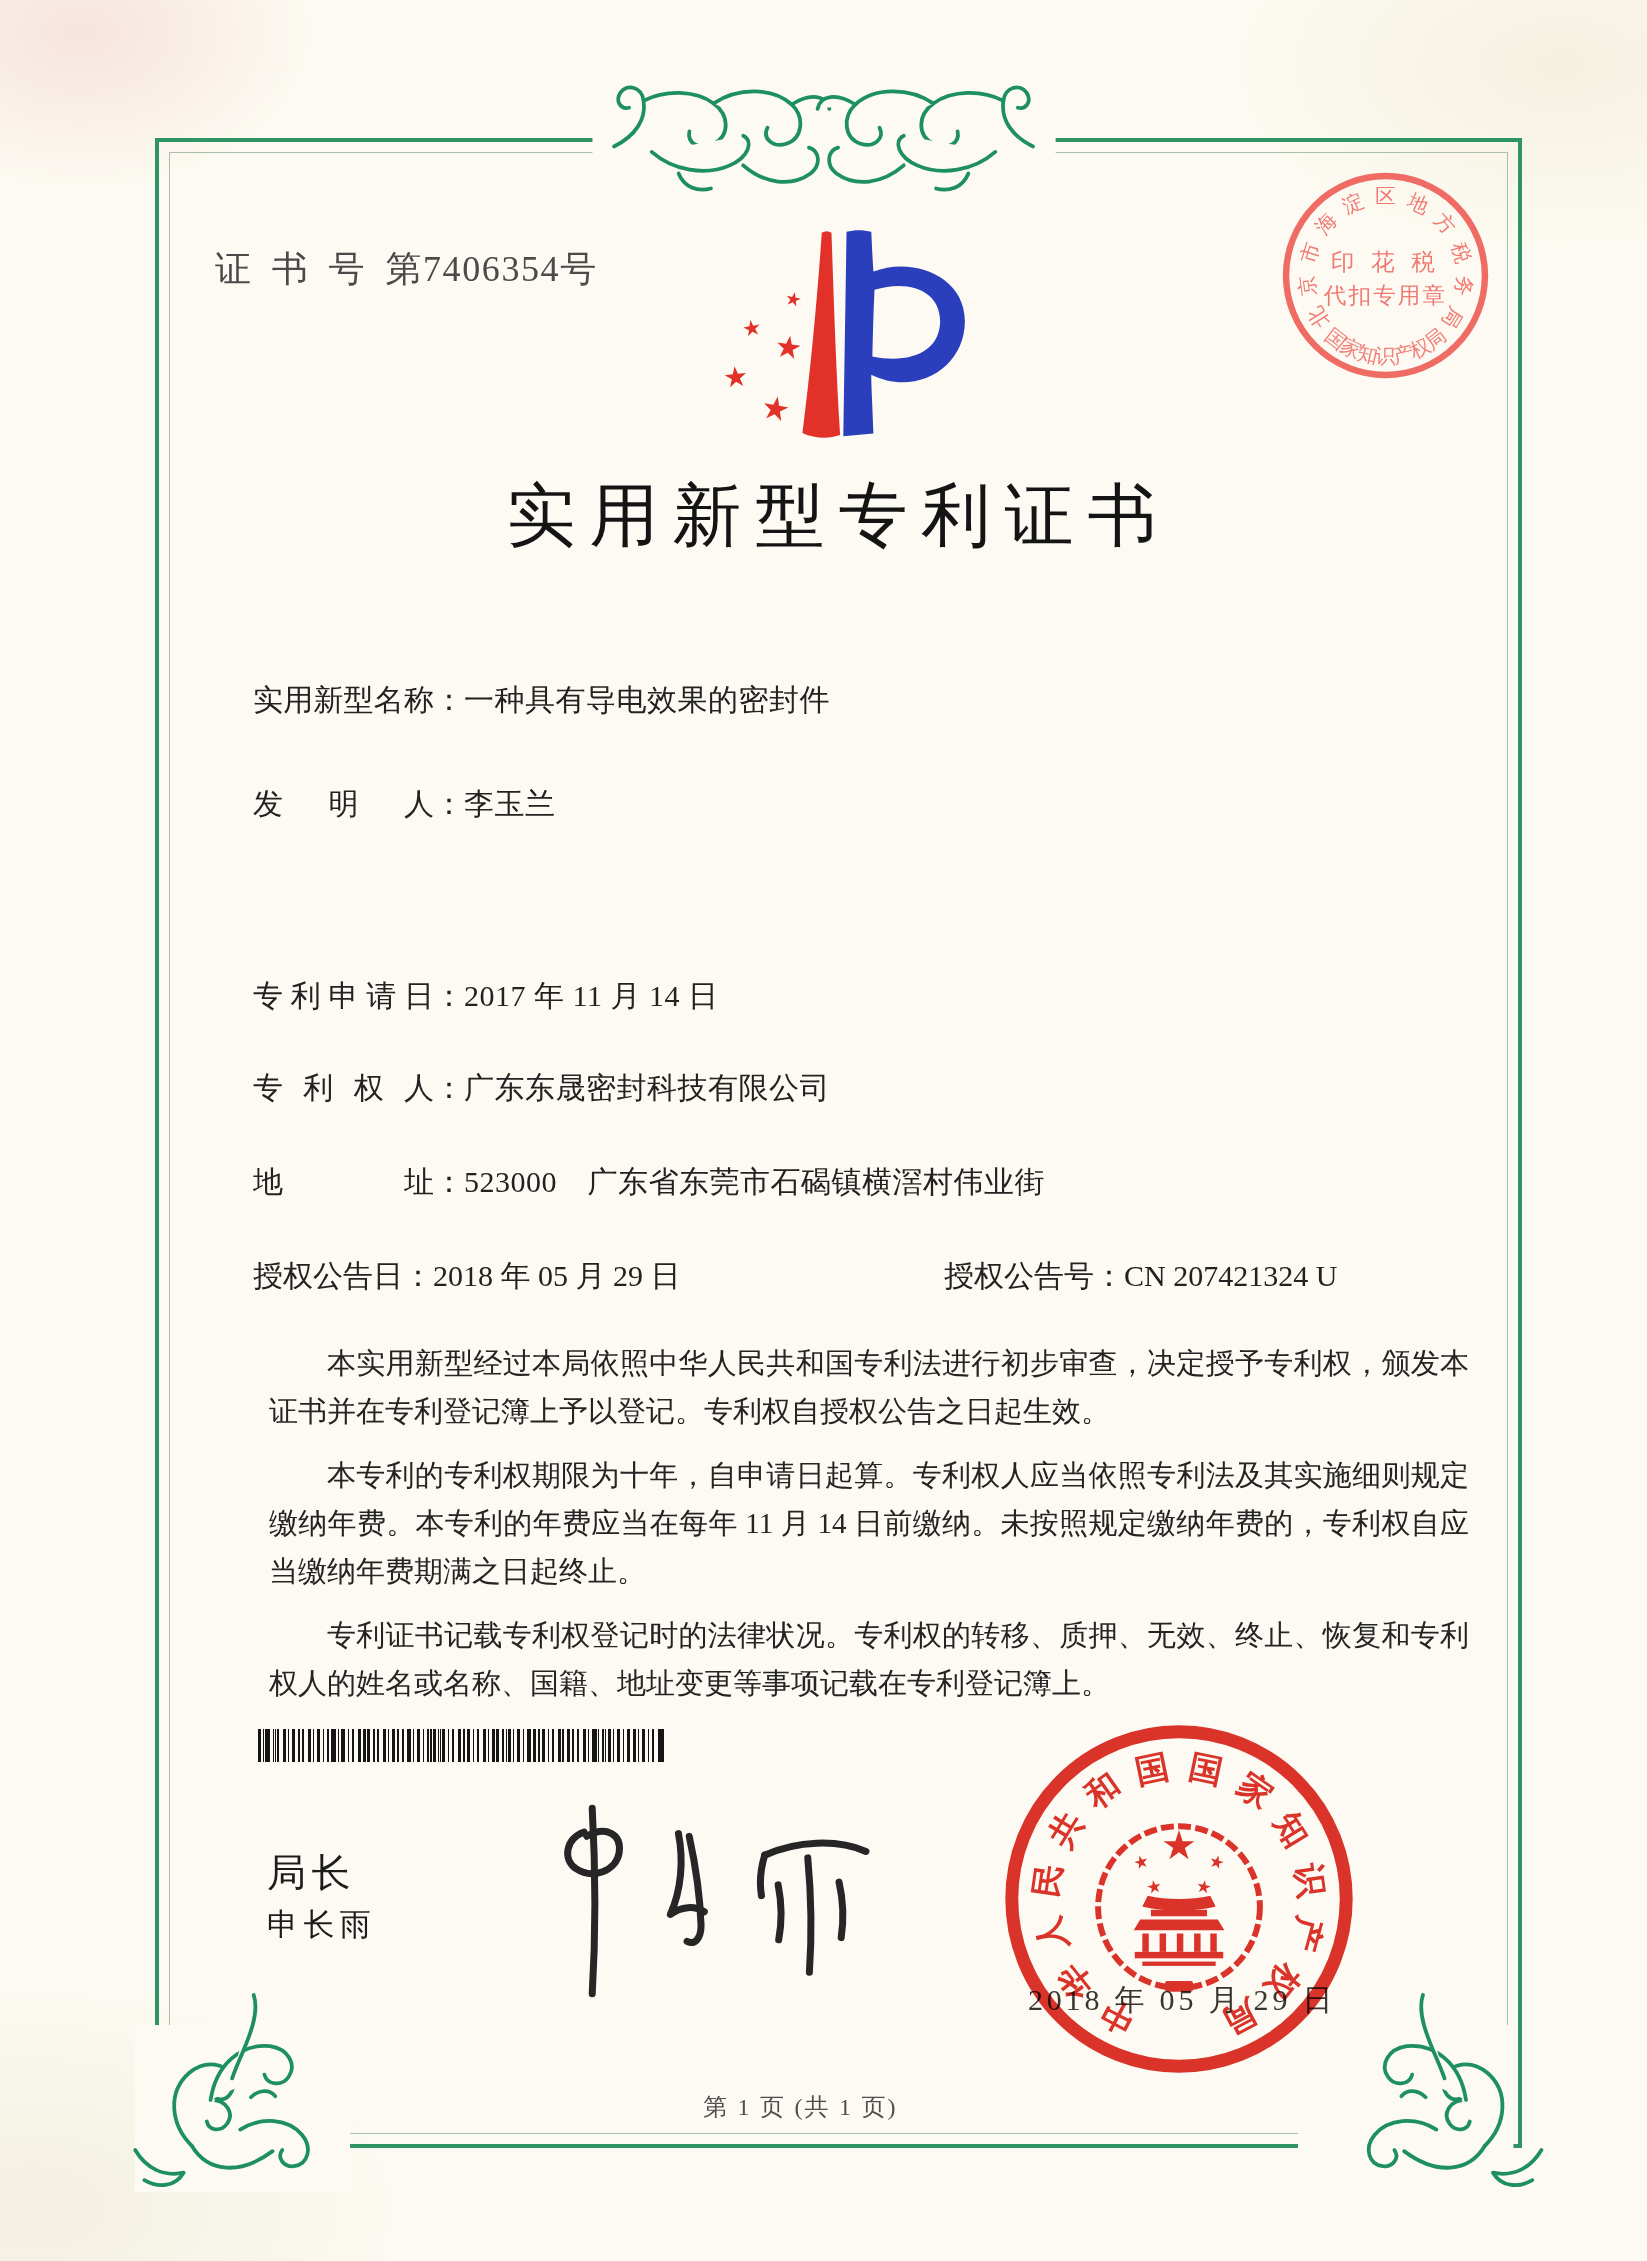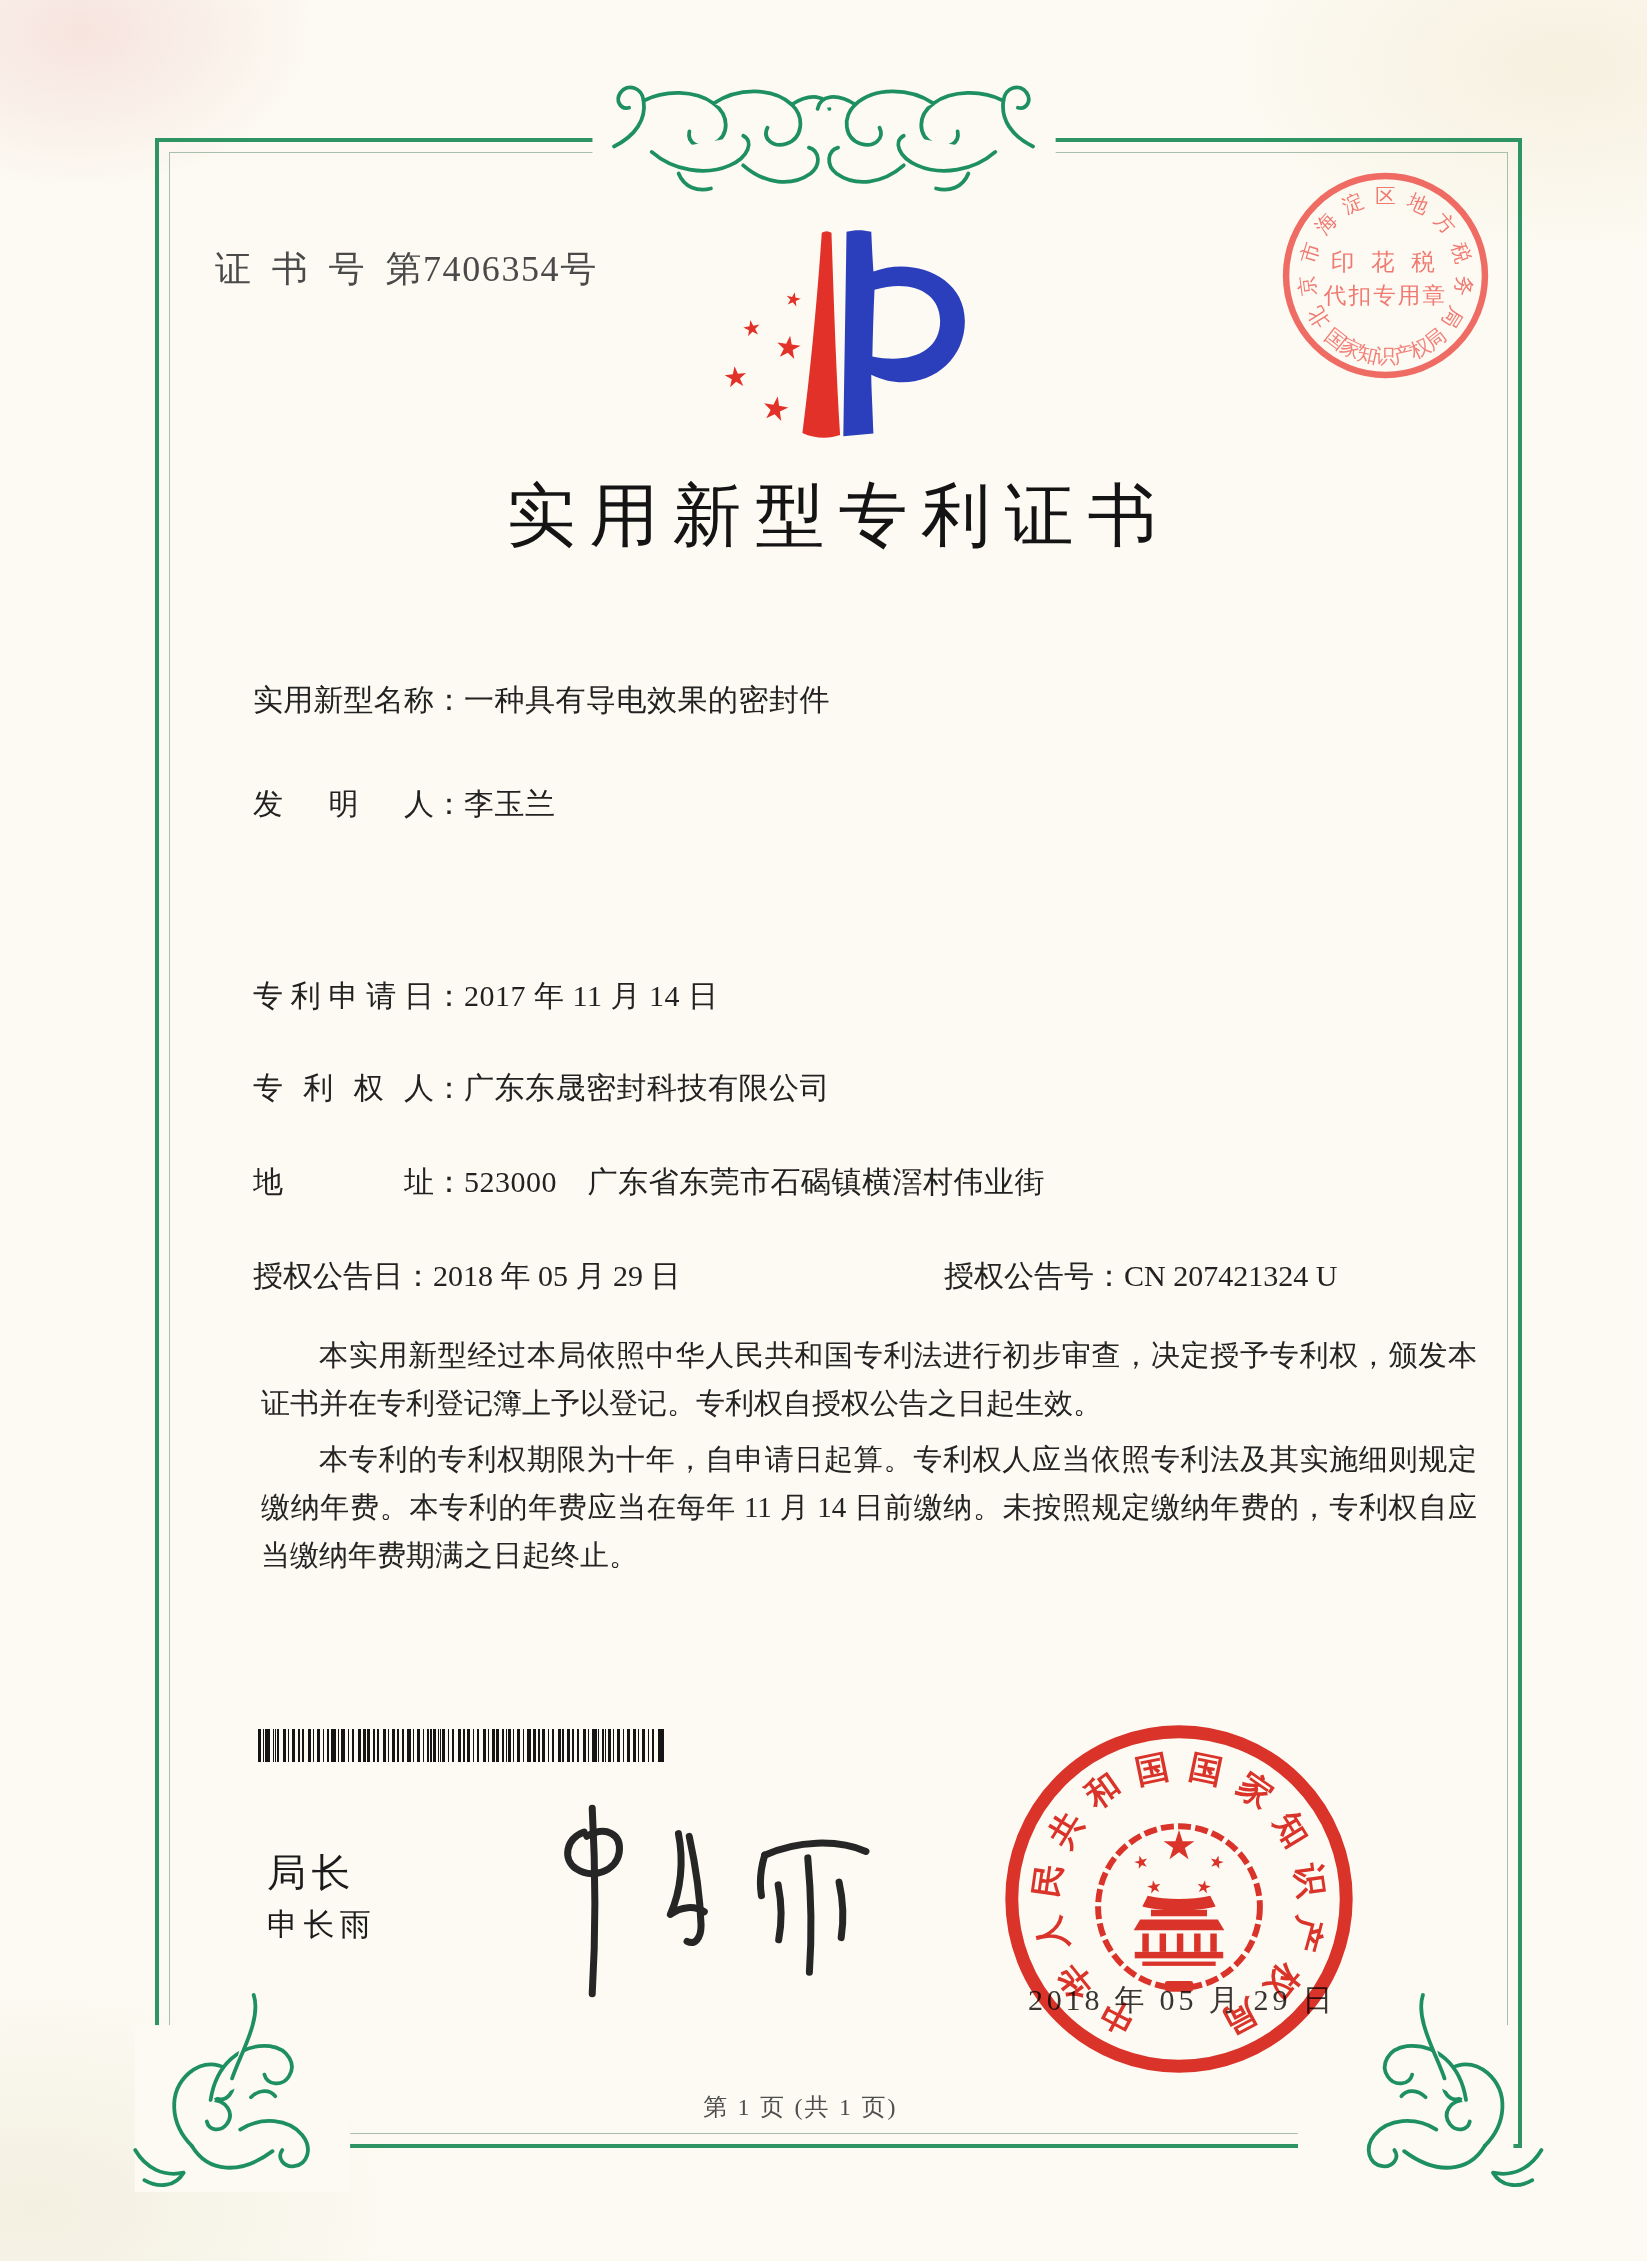--- a/index.html
+++ b/index.html
@@ -21,21 +21,21 @@
   .cert-no{left:215px; top:245px; font-size:36px; color:#4a4a4a; letter-spacing:1.6px; word-spacing:8.6px;}
   .title{left:155px; top:470px; width:1367px; text-align:center; font-size:69px; font-weight:400;
          letter-spacing:14px; color:#141414;}
   .frow{left:253px; height:43px; font-size:30px; color:#222; white-space:nowrap;}
   .flabel{display:inline-block; width:181px; text-align:justify; text-align-last:justify; vertical-align:top;}
   .fcolon{display:inline-block; vertical-align:top;}
   .fvalue{display:inline-block; vertical-align:top; letter-spacing:0.5px;text-align:center;}
   .grant{font-size:30px; white-space:nowrap; color:#222;}
   .paras{left:253px; top:1323px; width:1232px; font-size:29px; line-height:48px;
          text-align:justify; color:#242424;}
-  .paras p{margin:8px; text-indent:2em;}
+  .paras p{margin:16px; text-indent:2em;}
   .barcode{left:258px; top:1729px; width:406px; height:33px;
     background-image:
       repeating-linear-gradient(90deg,#151515 0 2.7px,transparent 2.7px 4.8px,#151515 4.8px 6px,transparent 6px 9.2px,#151515 9.2px 12.4px,transparent 12.4px 14.5px,#151515 14.5px 15.6px,transparent 15.6px 19.4px,#151515 19.4px 21px,transparent 21px 25px),
       repeating-linear-gradient(90deg,transparent 0 7px,#151515 7px 8.6px,transparent 8.6px 16.7px,#151515 16.7px 18.3px,transparent 18.3px 33px);
   }
   .director-title{left:267px; top:1846px; font-size:39px; letter-spacing:5.4px; color:#1c1c1c;}
   .director-name{left:267px; top:1904px; font-size:31px; letter-spacing:5.4px; color:#1c1c1c;}
   .seal-date{left:1028px; top:1980px; font-size:30px; letter-spacing:3.8px; color:#3a3632;
              mix-blend-mode:multiply; z-index:6;}
   .footer{left:628px; top:2091px; width:345px; text-align:center; font-size:24px;
@@ -161,20 +161,21 @@
   <div class="abs grant" style="left:253px; top:1256px;">
     <span>授权公告日</span><span>：</span><span>2018 年 05 月 29 日</span>
   </div>
   <div class="abs grant" style="left:944px; top:1256px;">
     <span>授权公告号</span><span>：</span><span>CN 207421324 U</span>
   </div>
 
   <div class="abs paras">
     <p>本实用新型经过本局依照中华人民共和国专利法进行初步审查，决定授予专利权，颁发本证书并在专利登记簿上予以登记。专利权自授权公告之日起生效。</p>
     <p>本专利的专利权期限为十年，自申请日起算。专利权人应当依照专利法及其实施细则规定缴纳年费。本专利的年费应当在每年 11 月 14 日前缴纳。未按照规定缴纳年费的，专利权自应当缴纳年费期满之日起终止。</p>
+    <p>专利证书记载专利权登记时的法律状况。专利权的转移、质押、无效、终止、恢复和专利权人的姓名或名称、国籍、地址变更等事项记载在专利登记簿上。</p>
   </div>
 
   <div class="abs barcode"></div>
 
   <div class="abs director-title">局长</div>
   <div class="abs director-name">申长雨</div>
 
   <svg class="abs" style="left:506px; top:1804px;" width="388" height="194" viewBox="0 0 720 360">
     <g fill="none" stroke="#151515" stroke-width="13" stroke-linecap="round" stroke-linejoin="round" opacity=".92">
       <path d="M150,60 C185,40 215,55 210,90 C205,125 160,140 130,120 C105,103 110,65 145,52"></path>

